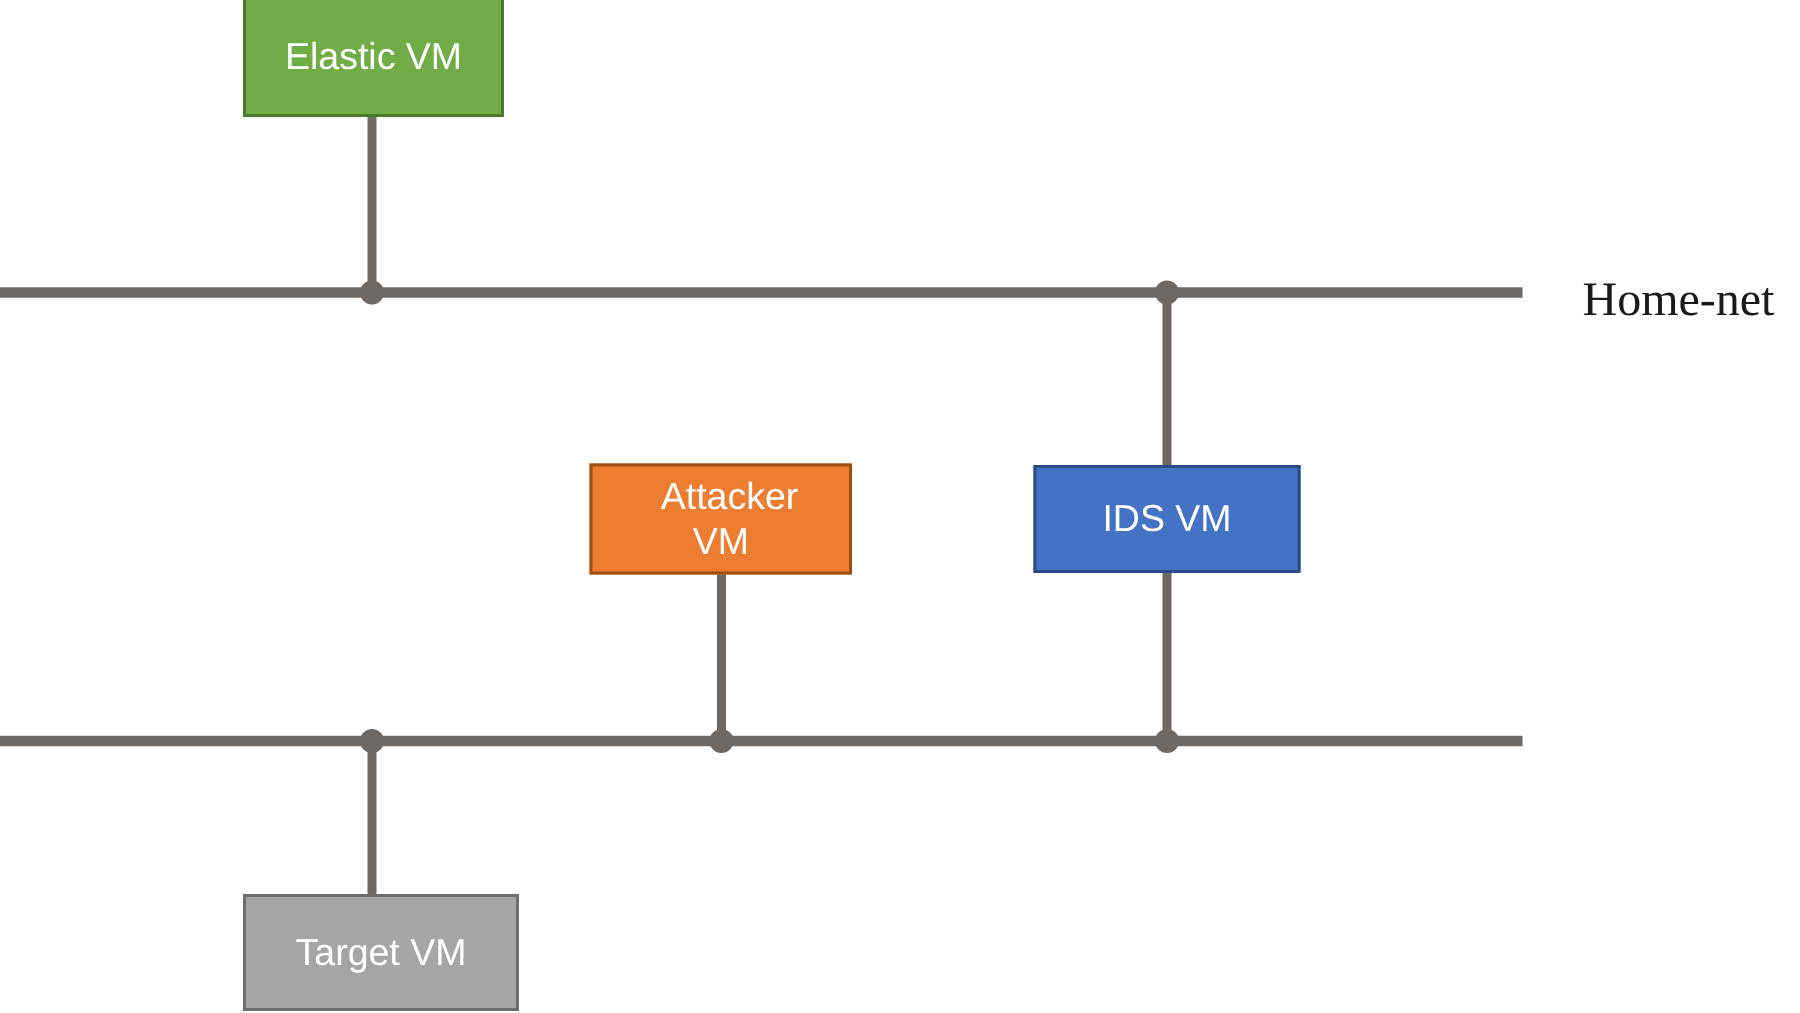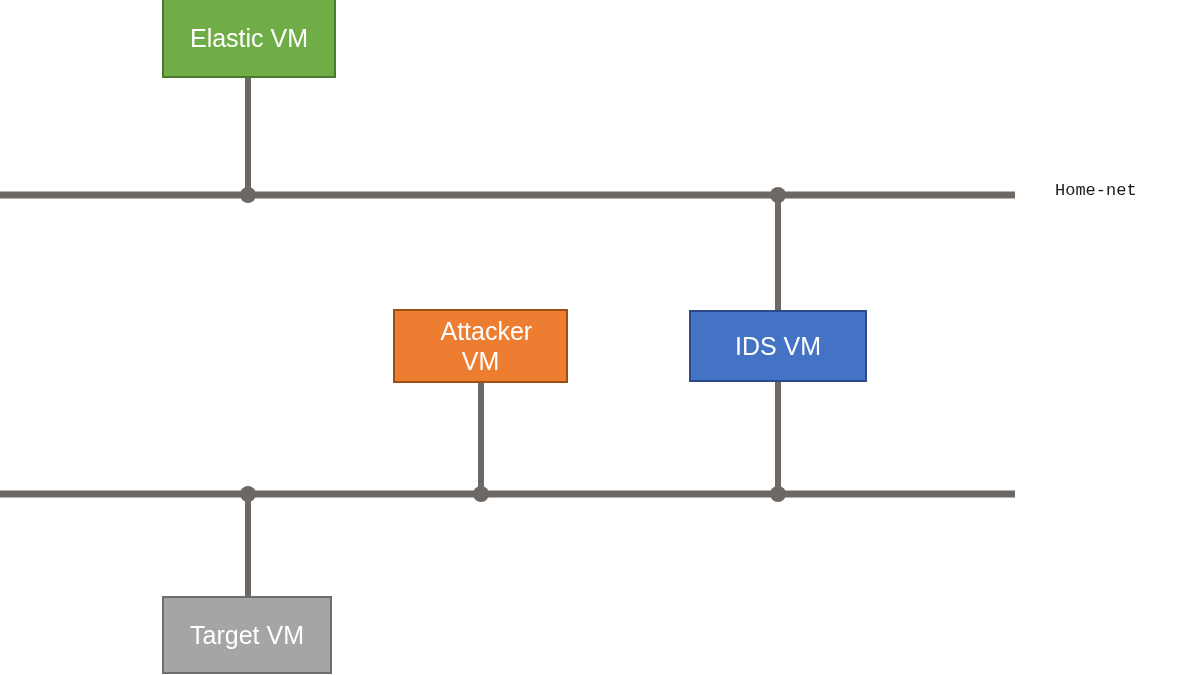--- a/index.html
+++ b/index.html
@@ -21,23 +21,23 @@
   #diagram-svg {
     position: absolute;
     left: 0;
     top: 0;
     width: 1200px;
     height: 675px;
     display: block;
   }
   .net-label {
     position: absolute;
-    font-size: 17px;
+    font-size: 32px;
     color: #1a1a1a;
-    font-family: Liberation Mono, monospace;
+    font-family: Liberation Serif, serif;
     white-space: nowrap;
     letter-spacing: 0px;
   }
   .vm-box {
     position: absolute;
     box-sizing: border-box;
     display: flex;
     align-items: center;
     justify-content: center;
     text-align: center;
@@ -92,18 +92,18 @@
   <div class="vm-box" style="left:393px; top:309px; width:175px; height:74px;
               background:#ED7D31; border:2px solid #9E4E12;">
     <span class="vm-label" style="max-width:92px;">Attacker VM</span>
   </div>
 
   <div class="vm-box" style="left:689px; top:310px; width:178px; height:72px;
               background:#4472C4; border:2px solid #2A4B87;">
     <span class="vm-label">IDS VM</span>
   </div>
 
-  <div class="vm-box" style="left:162px; top:596px; width:170px; height:78px;
+  <div class="vm-box" style="left:162px; top:596px; width:184px; height:78px;
               background:#A5A5A5; border:2px solid #6E6E6E;">
     <span class="vm-label">Target VM</span>
   </div>
 
 </div>
 
 </body></html>

